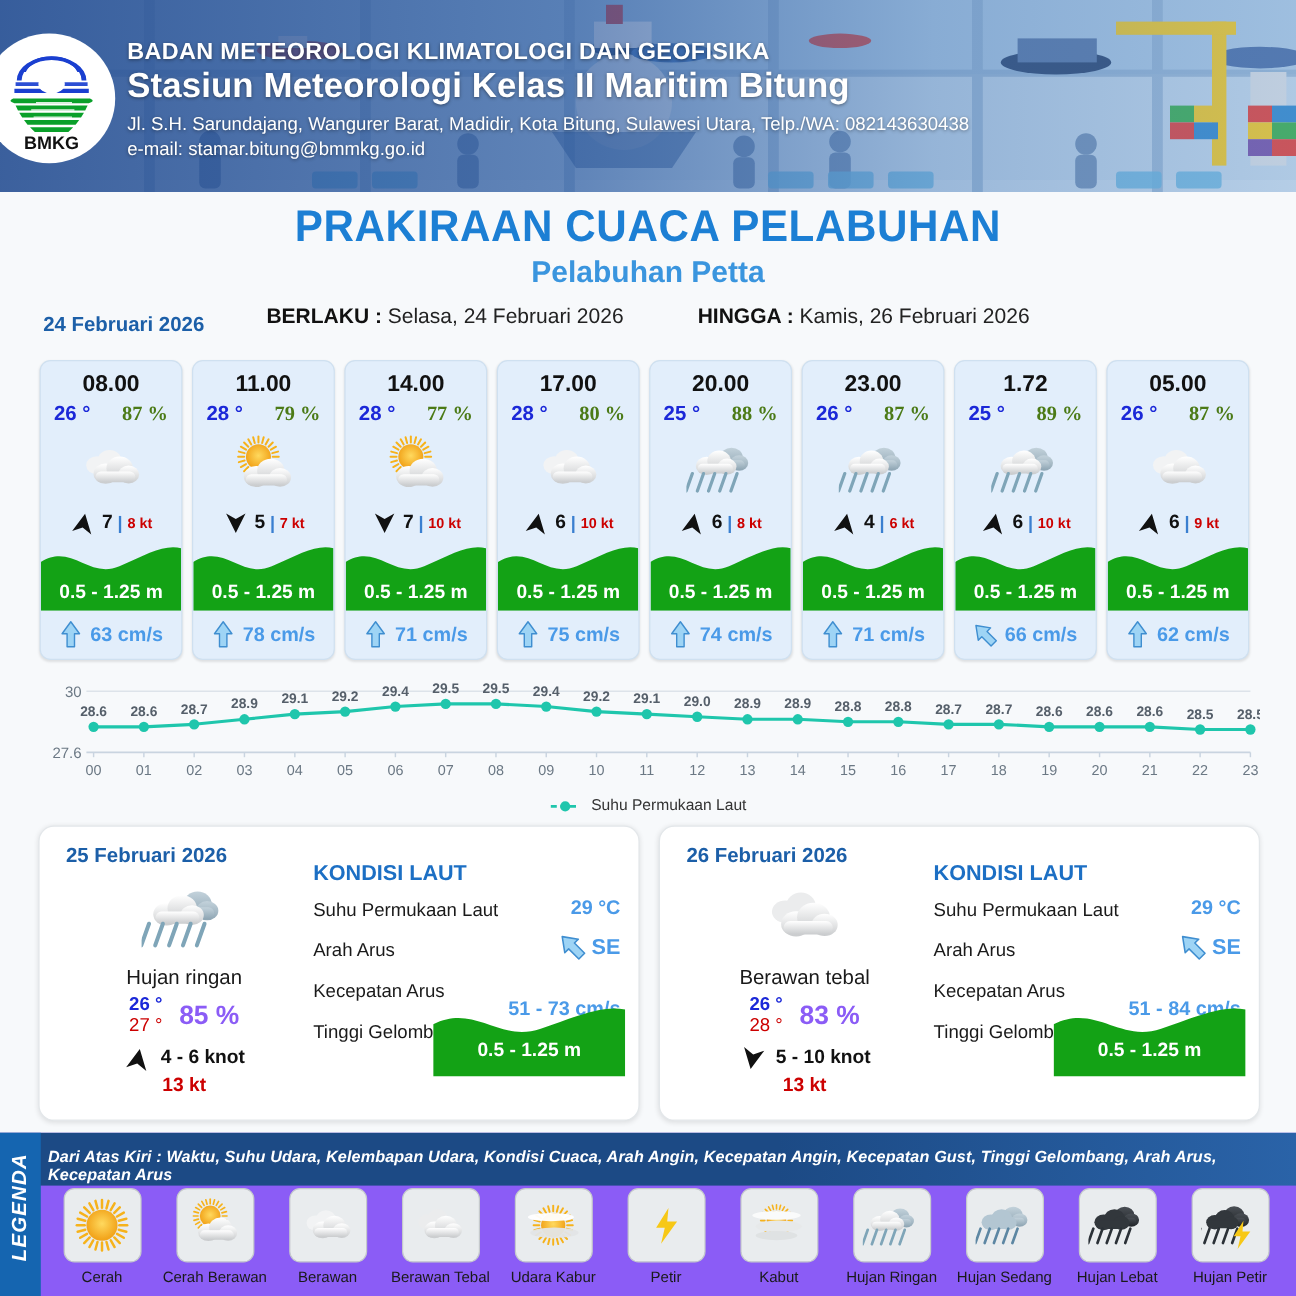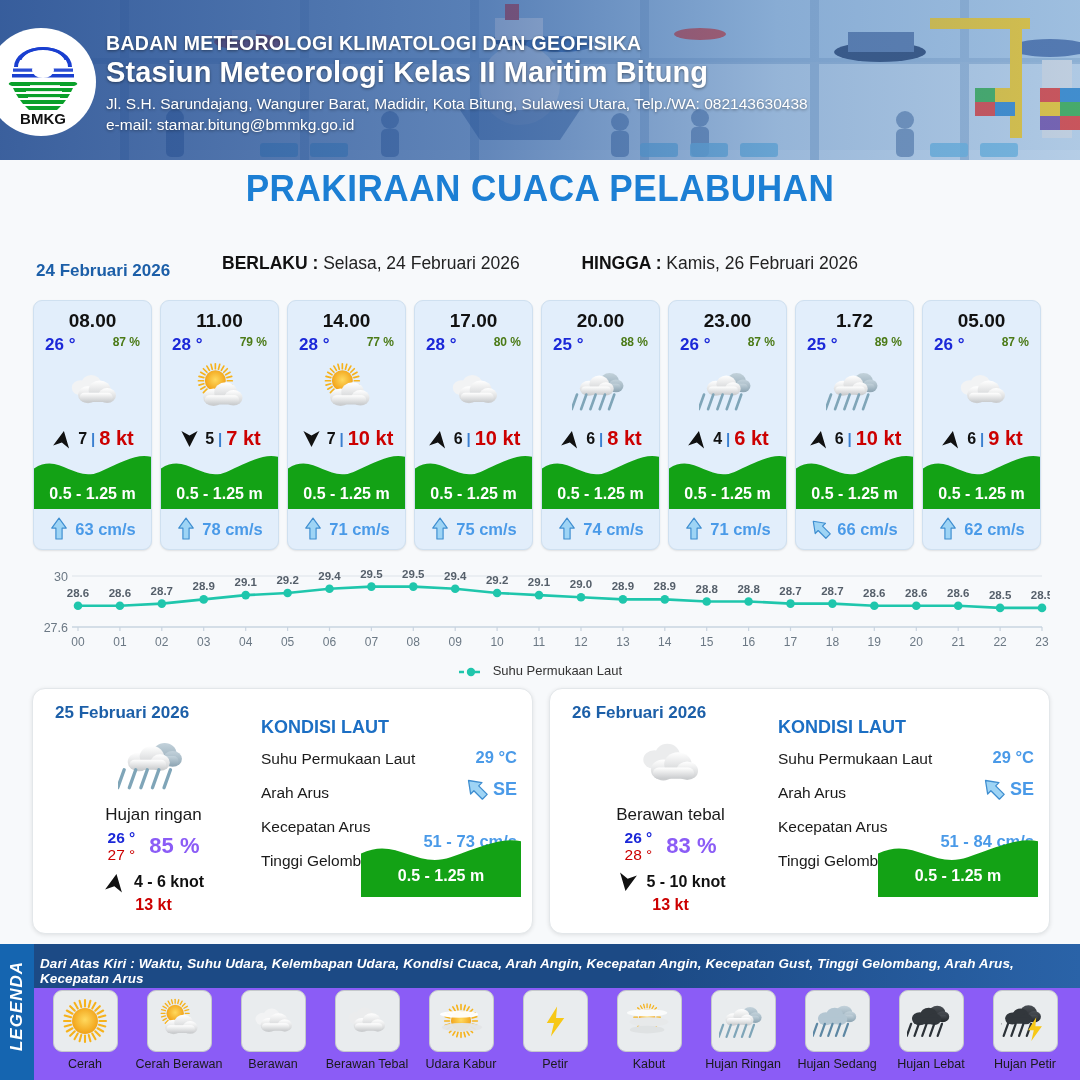--- a/index.html
+++ b/index.html
@@ -39,27 +39,27 @@
   .daylabel { position:absolute; top:261px; left:36px; font-size:17px; font-weight:bold; color:#1c5fa8; }
 
   
   .cards { position:absolute; top:300px; left:33px; width:1016px; display:flex; gap:8px; }
   .card { width:119px; height:250px; background:#e2eefb; border:1px solid #cfe0f0;
           border-radius:9px; position:relative; overflow:hidden;
           box-shadow:0 1px 2px rgba(0,0,0,.10); }
   .c-time { text-align:center; font-size:19px; font-weight:bold; color:#111; margin-top:9px; }
   .c-th { display:flex; justify-content:space-between; padding:3px 11px 0 11px; }
   .c-temp { font-size:17px; font-weight:bold; color:#1b28d8; }
-  .c-hum  { font-size:12px; font-weight:bold; color:#4b7a16; }
+  .c-hum  { font-size:17px; font-weight:bold; color:#4b7a16;font-family:Liberation Serif, serif; }
   .c-icon { height:62px; display:flex; align-items:center; justify-content:center; margin-top:4px; }
   .c-wind { display:flex; align-items:center; justify-content:center; gap:4px; margin-top:6px; }
   .c-wind .arr { width:23px; height:18px; }
   .c-wdir { font-size:16px; font-weight:bold; color:#111; }
   .c-bar  { color:#3a7fd0; font-weight:bold; font-size:15px; }
-  .c-gust { font-size:20px; font-weight:bold; color:#cc0000; }
+  .c-gust { font-size:12px; font-weight:bold; color:#cc0000; }
   .c-wave { position:absolute; left:0; bottom:40px; width:100%; height:58px; }
   .c-wave svg { display:block; width:100%; height:58px; }
   .c-wavetxt { position:absolute; left:0; bottom:46px; width:100%; text-align:center;
                font-size:16px; font-weight:bold; color:#fff; }
   .c-cur { position:absolute; left:0; bottom:8px; width:100%; display:flex;
            align-items:center; justify-content:center; gap:6px; }
   .c-cur .ca { width:20px; height:24px; }
   .c-curtxt { font-size:16.5px; font-weight:bold; color:#4a9ae8; }
 
   
@@ -223,20 +223,21 @@
   <div class="hdr-text">
     <div class="hdr-l1">BADAN METEOROLOGI KLIMATOLOGI DAN GEOFISIKA</div>
     <div class="hdr-l2">Stasiun Meteorologi Kelas II Maritim Bitung</div>
     <div class="hdr-l3">Jl. S.H. Sarundajang, Wangurer Barat, Madidir, Kota Bitung, Sulawesi Utara, Telp./WA: 082143630438</div>
     <div class="hdr-l4">e-mail: stamar.bitung@bmmkg.go.id</div>
   </div>
 </div>
 
 <div class="title-wrap">
   <div class="title-main">PRAKIRAAN CUACA PELABUHAN</div>
+  <div class="title-sub">Pelabuhan Petta</div>
 </div>
 <div class="valid-row">
   <span class="lbl">BERLAKU :</span>
   <span class="val">Selasa, 24 Februari 2026</span>
   <span class="gap"></span>
   <span class="lbl">HINGGA :</span>
   <span class="val">Kamis, 26 Februari 2026</span>
 </div>
 
 <div class="daylabel">24 Februari 2026</div>

